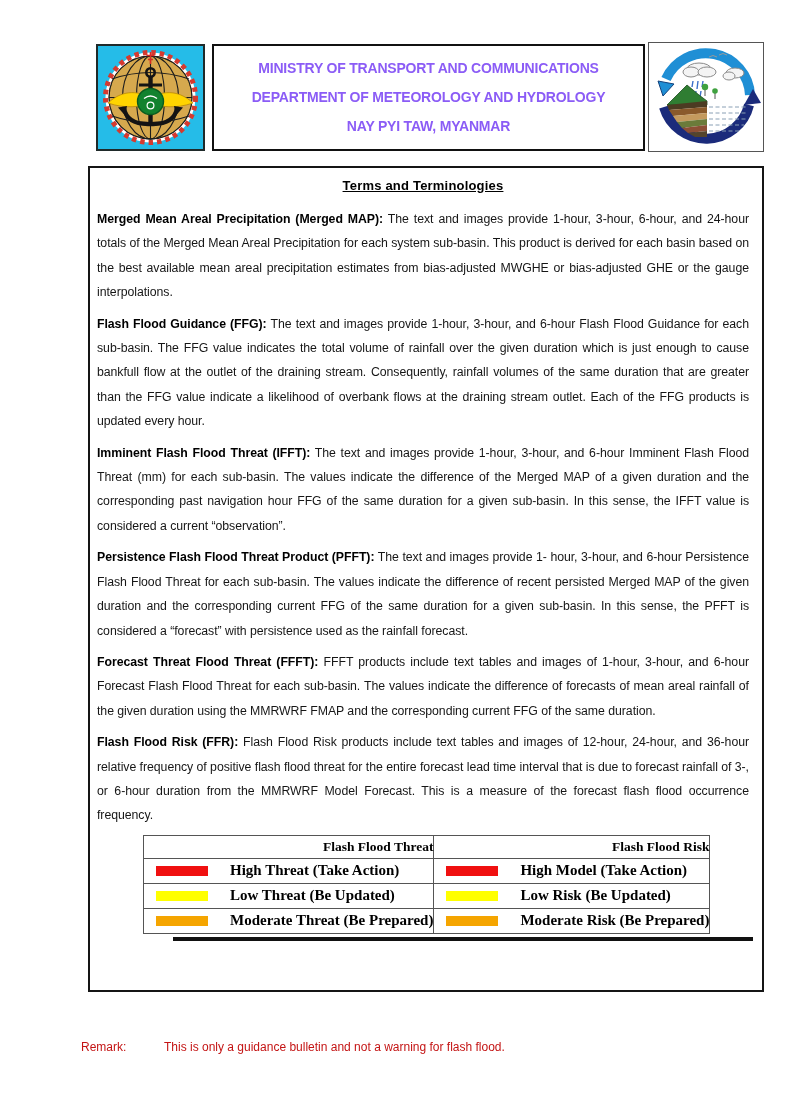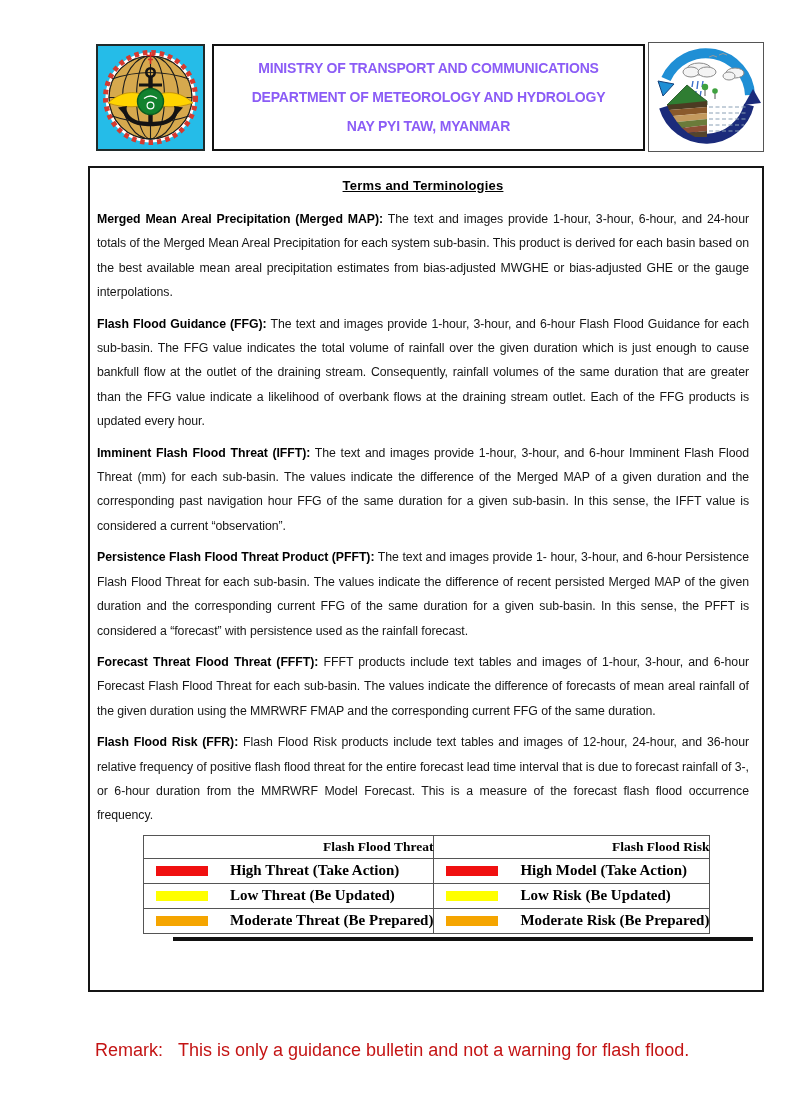--- a/index.html
+++ b/index.html
@@ -48,21 +48,21 @@
   }
   .legend th, .legend td { border: 1px solid #555; }
   .legend th { text-align: right; padding: 3px 0 3px 9px; font-size: 13.5px; height: 22px; }
   .legend td { height: 25px; padding: 0; font-size: 15px; }
   .cell-flex { display: flex; align-items: center; height: 100%; }
   .swatch { width: 52px; height: 10px; display: inline-block; flex: 0 0 auto; margin-left: 12px; }
   .legend-label { margin-left: 22px; white-space: nowrap; }
   .thick-rule { margin: 3px 0 0 30px; width: 580px; height: 4px; background: #111; }
 
   
-  .remark { position: absolute; left: 95px; top: 1040px; font-size: 18px; }
+  .remark { position: absolute; left: 81px; top: 1040px; font-size: 12px; }
   .remark-label { display: inline-block; width: 83px; }
 </style>
 </head>
 <body>
 
 <div>
 
   <div class="logo-box logo-left">
     <svg viewBox="0 0 105 103" preserveAspectRatio="none">
       <rect width="105" height="103" fill="#25BCE8"></rect>

